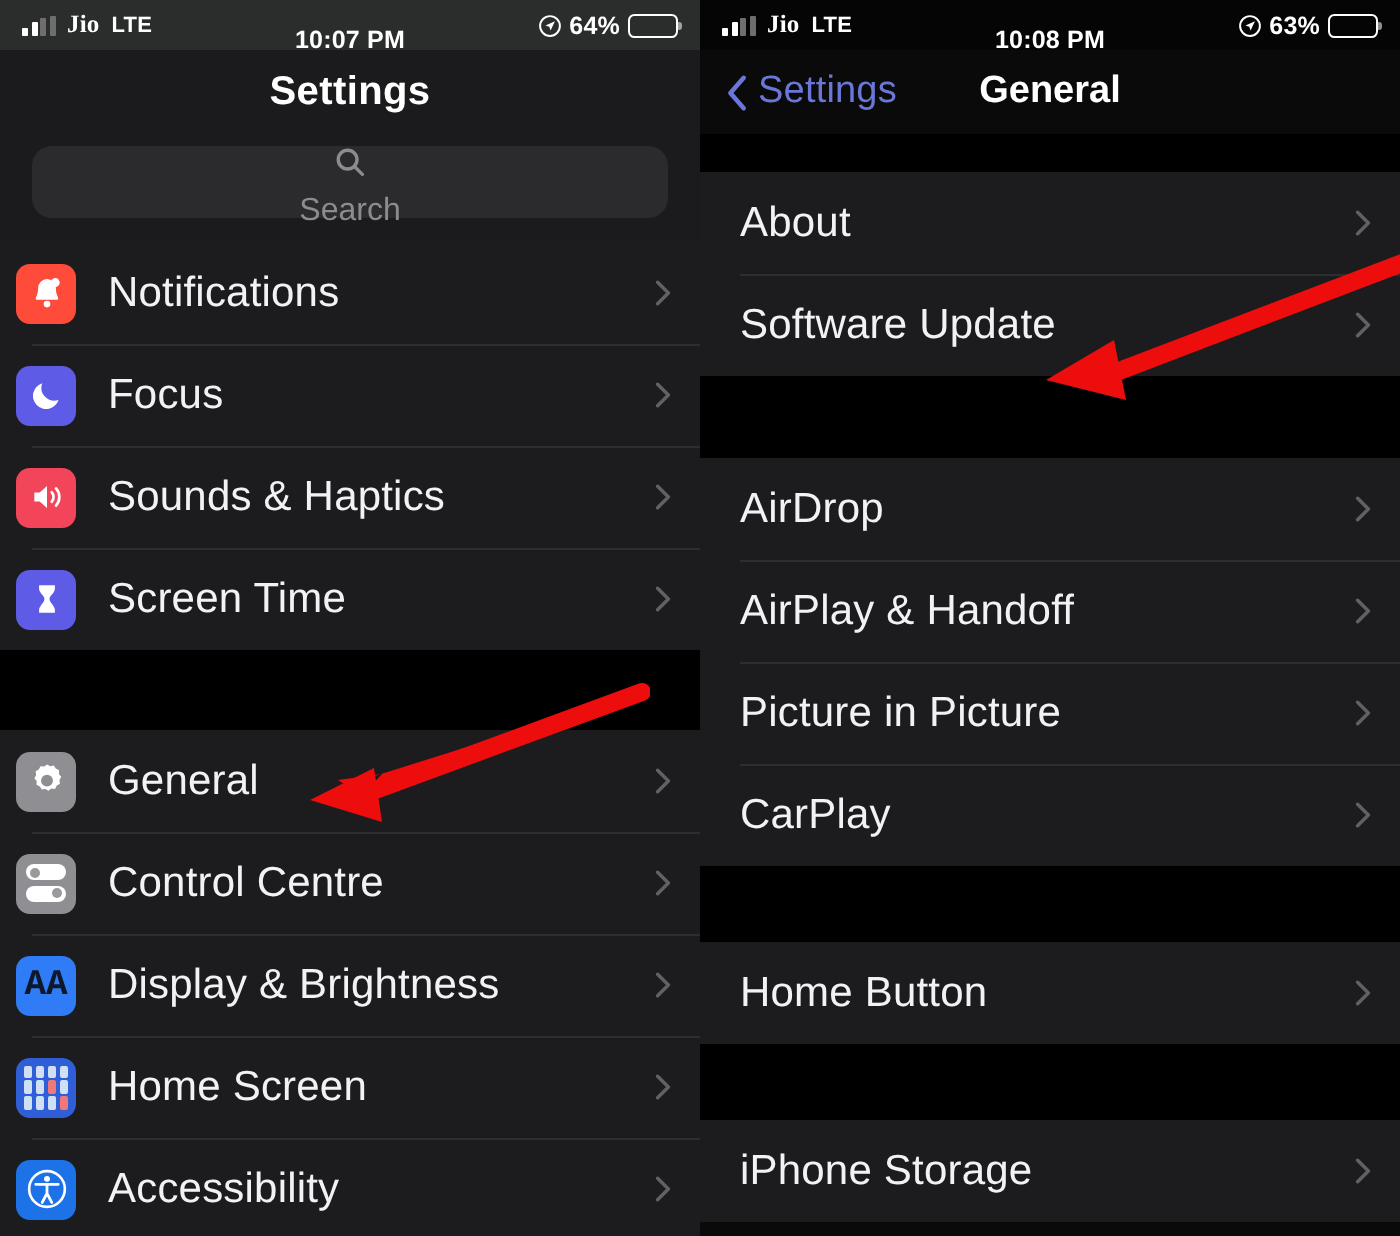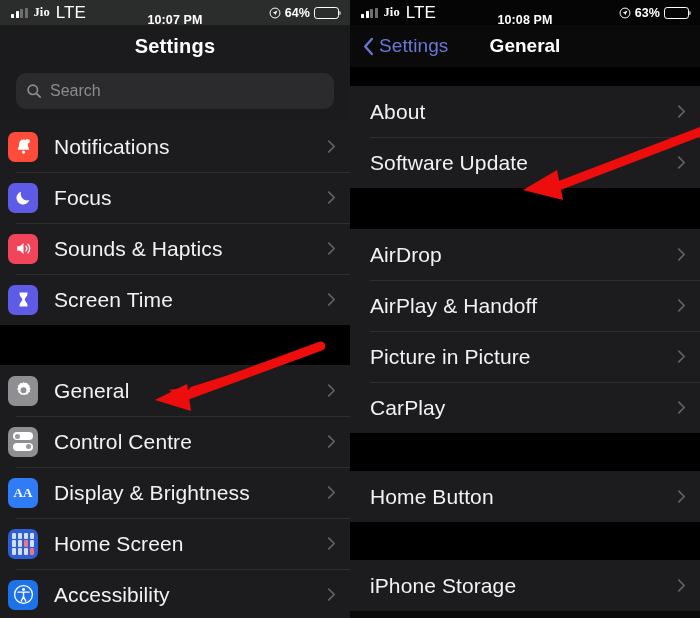--- a/index.html
+++ b/index.html
@@ -35,21 +35,21 @@
     display: flex; align-items: center; justify-content: center;
     pointer-events: none;
   }
   .bars { display: flex; align-items: flex-end; gap: 1.5px; height: 10px; }
   .bars i { display: block; width: 3px; background: #fff; border-radius: .5px; }
   .bars i:nth-child(1) { height: 4px; }
   .bars i:nth-child(2) { height: 6.5px; }
   .bars i:nth-child(3) { height: 8.5px; background: #6e6e6e; }
   .bars i:nth-child(4) { height: 10px;  background: #6e6e6e; }
   .carrier { font-size: 12.5px; font-weight: bold; font-family: Liberation Serif, serif; }
-  .lte { font-size: 17px; font-weight: normal; }
+  .lte { font-size: 11px; font-weight: bold; }
 
   .loc-icon { width: 12px; height: 12px; position: relative; }
   .loc-icon svg { display: block; }
 
   .battery {
     width: 25px; height: 12px;
     border: 1.4px solid #fff; border-radius: 3.2px;
     position: relative; padding: 1.3px;
   }
   .battery::after {
@@ -87,20 +87,21 @@
     color: #fff; font-size: 19px; font-weight: bold;
     pointer-events: none;
   }
 
   
   .search-wrap { padding: 6px 16px 12px 16px; background: #1b1b1d; }
   .search {
     height: 36px; border-radius: 10px; background: #2b2b2e;
     display: flex; align-items: center; gap: 8px;
     padding: 0 10px;
+    flex-direction: column;
   }
   .search .mag { width: 16px; height: 16px; flex: none; }
   .search .ph { color: #8b8b90; font-size: 16px; }
 
   
   .list { background: #1c1c1e; }
   .phone.right .list { background: #1c1c1e; }
 
   .gap { background: #000; }
 
@@ -284,21 +285,21 @@
             </span>
         </span>
         <span class="label">Control Centre</span>
         <span class="chev-r">
           <svg viewBox="0 0 10 16" width="9" height="15">
               <polyline points="2,2 8,8 2,14" fill="none" stroke="#9b9ba0" stroke-width="1.9" stroke-linecap="round" stroke-linejoin="round"></polyline>
             </svg>
         </span>
       </div>
       <div class="row">
-        <span class="ico" style="background:#2f7cf6;color:#ffffff;font-size:13px;font-weight:bold;font-family:Liberation Serif, serif">AA</span>
+        <span class="ico" style="background:#2f7cf6;color:#0f172a;font-size:18px;font-weight:bold;font-family:Liberation Mono, monospace">AA</span>
         <span class="label">Display &amp; Brightness</span>
         <span class="chev-r">
           <svg viewBox="0 0 10 16" width="9" height="15">
               <polyline points="2,2 8,8 2,14" fill="none" stroke="#9b9ba0" stroke-width="1.9" stroke-linecap="round" stroke-linejoin="round"></polyline>
             </svg>
         </span>
       </div>
       <div class="row">
         <span class="ico" style="background:#2f5ed6">
           <span class="hs-grid">

